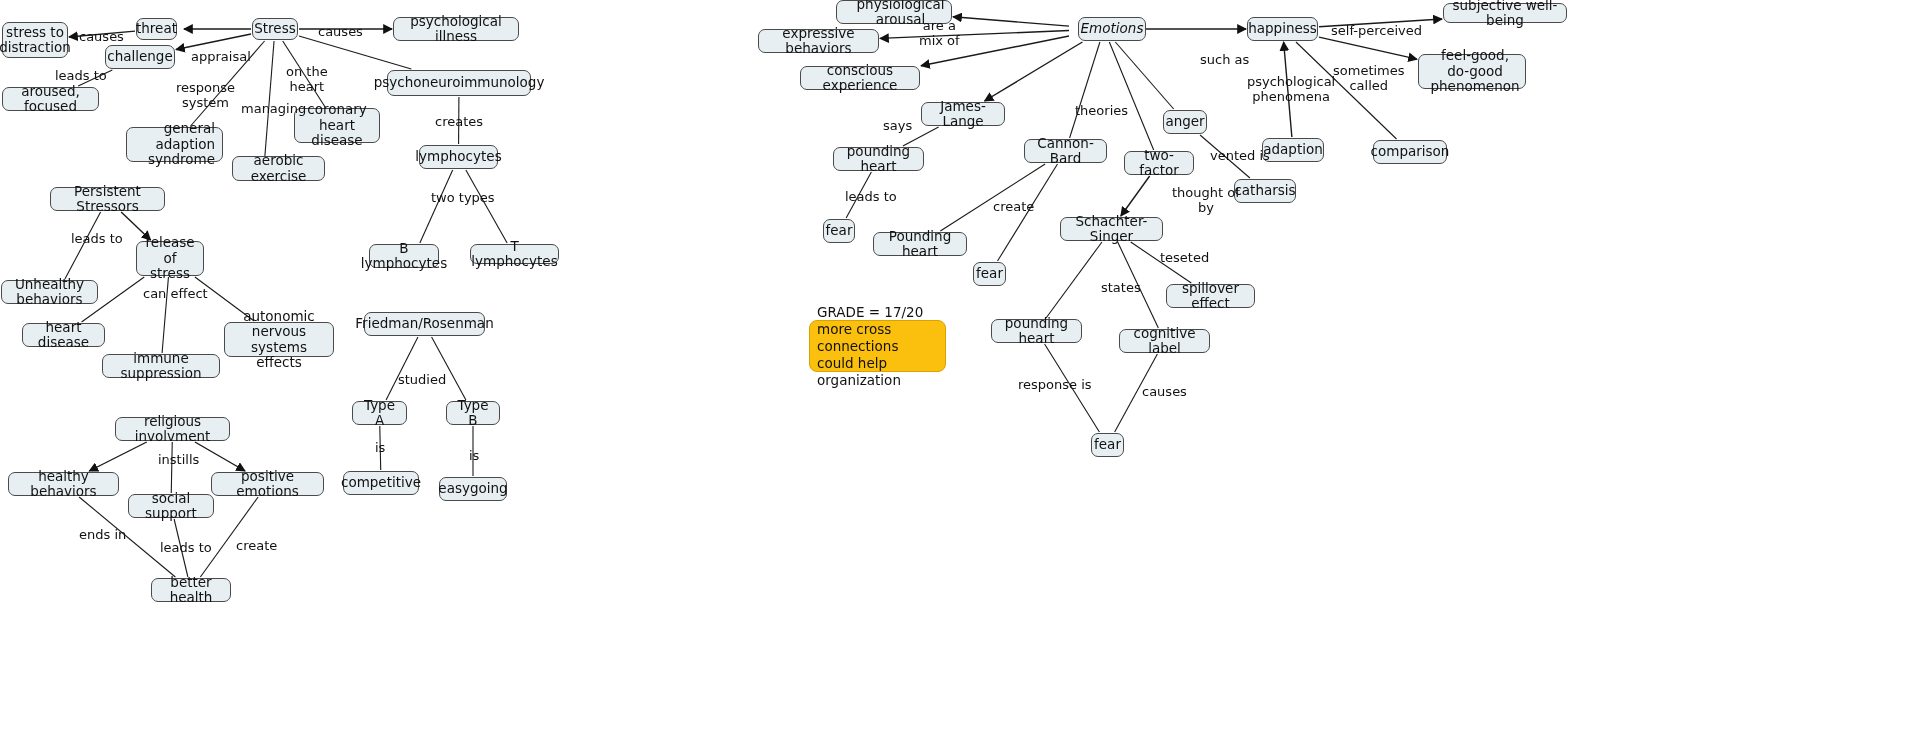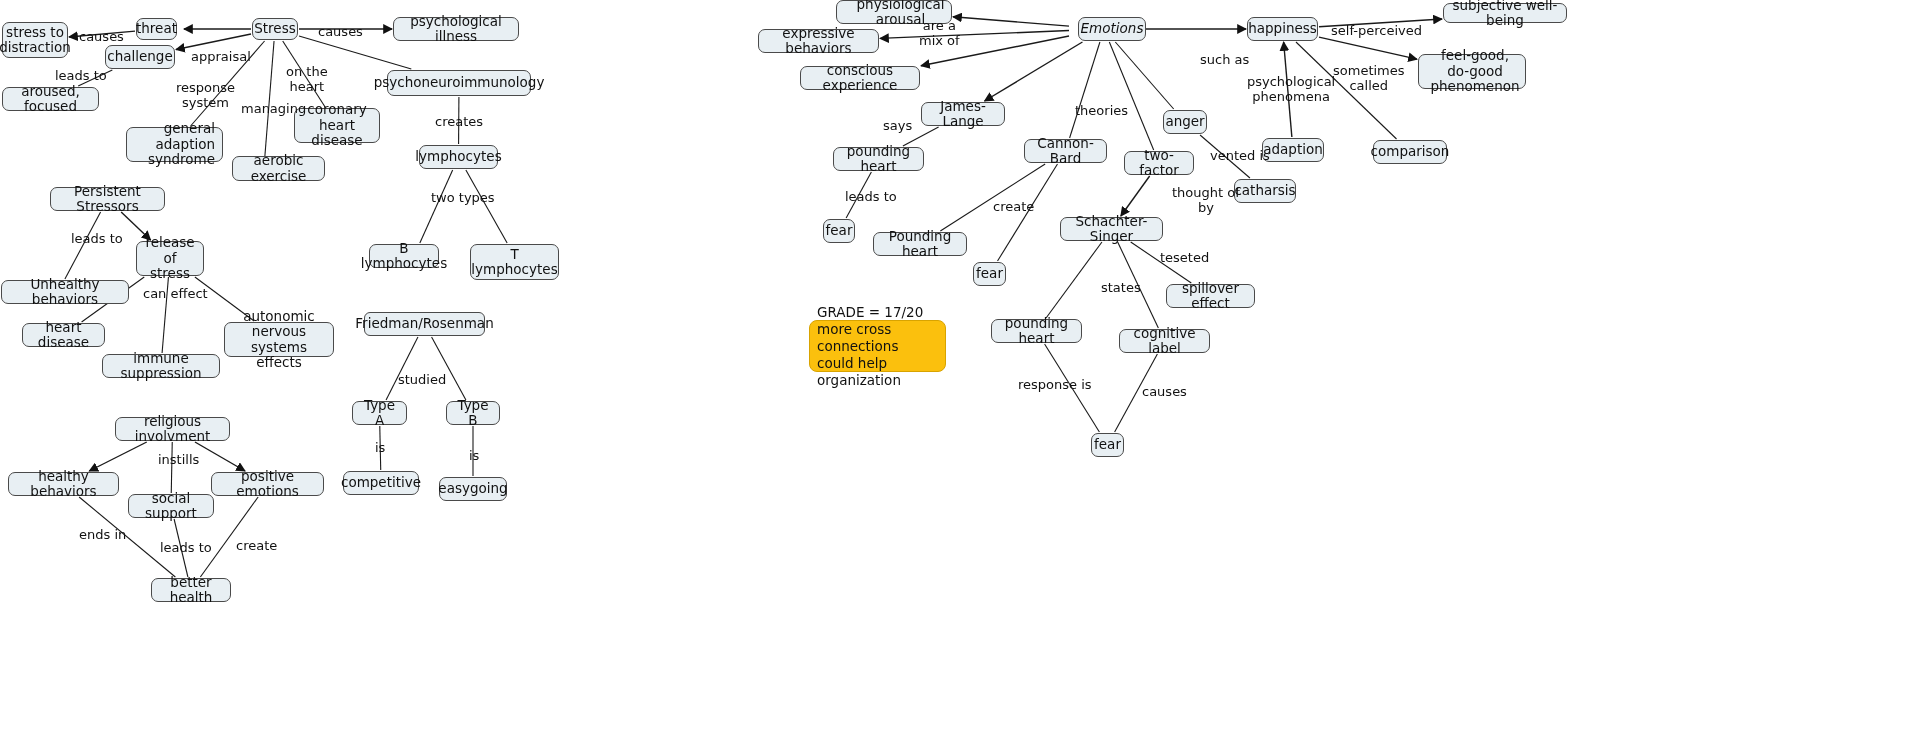--- a/index.html
+++ b/index.html
@@ -138,23 +138,23 @@
       <div class="node" style="left: 126px; top: 127px; width: 97px; height: 35px; text-align: right;">general adaption
 syndrome</div>
       <div class="node" style="left: 294px; top: 108px; width: 86px; height: 35px;">coronary heart
 disease</div>
       <div class="node" style="left: 419px; top: 145px; width: 79px; height: 24px;">lymphocytes</div>
       <div class="node" style="left: 216px; top: 156px; width: 93px; height: 25px; margin-left: 16px;">aerobic exercise</div>
       <div class="node" style="left: 50px; top: 187px; width: 115px; height: 24px;">Persistent Stressors</div>
       <div class="node" style="left: 136px; top: 241px; width: 68px; height: 35px;">release of
 stress</div>
       <div class="node" style="left: 369px; top: 244px; width: 70px; height: 24px;">B lymphocytes</div>
-      <div class="node" style="left: 470px; top: 244px; width: 89px; height: 36px;">T lymphocytes</div>
-      <div class="node" style="left: 1px; top: 280px; width: 128px; height: 24px;">Unhealthy behaviors</div>
-      <div class="node" style="left: 364px; top: 312px; width: 121px; height: 24px; border-radius: 6px;">Friedman/Rosenman</div>
+      <div class="node" style="left: 470px; top: 244px; width: 89px; height: 20px;">T lymphocytes</div>
+      <div class="node" style="left: 1px; top: 280px; width: 97px; height: 24px;">Unhealthy behaviors</div>
+      <div class="node" style="left: 364px; top: 312px; width: 121px; height: 24px;">Friedman/Rosenman</div>
       <div class="node" style="left: 22px; top: 323px; width: 83px; height: 24px;">heart disease</div>
       <div class="node" style="left: 224px; top: 322px; width: 110px; height: 35px;">autonomic nervous
 systems effects</div>
       <div class="node" style="left: 102px; top: 354px; width: 118px; height: 24px;">immune suppression</div>
       <div class="node" style="left: 352px; top: 401px; width: 55px; height: 24px;">Type A</div>
       <div class="node" style="left: 446px; top: 401px; width: 54px; height: 24px;">Type B</div>
       <div class="node" style="left: 115px; top: 417px; width: 115px; height: 24px;">religious involvment</div>
       <div class="node" style="left: 8px; top: 472px; width: 111px; height: 24px;">healthy behaviors</div>
       <div class="node" style="left: 211px; top: 472px; width: 113px; height: 24px;">positive emotions</div>
       <div class="node" style="left: 343px; top: 471px; width: 76px; height: 24px;">competitive</div>

